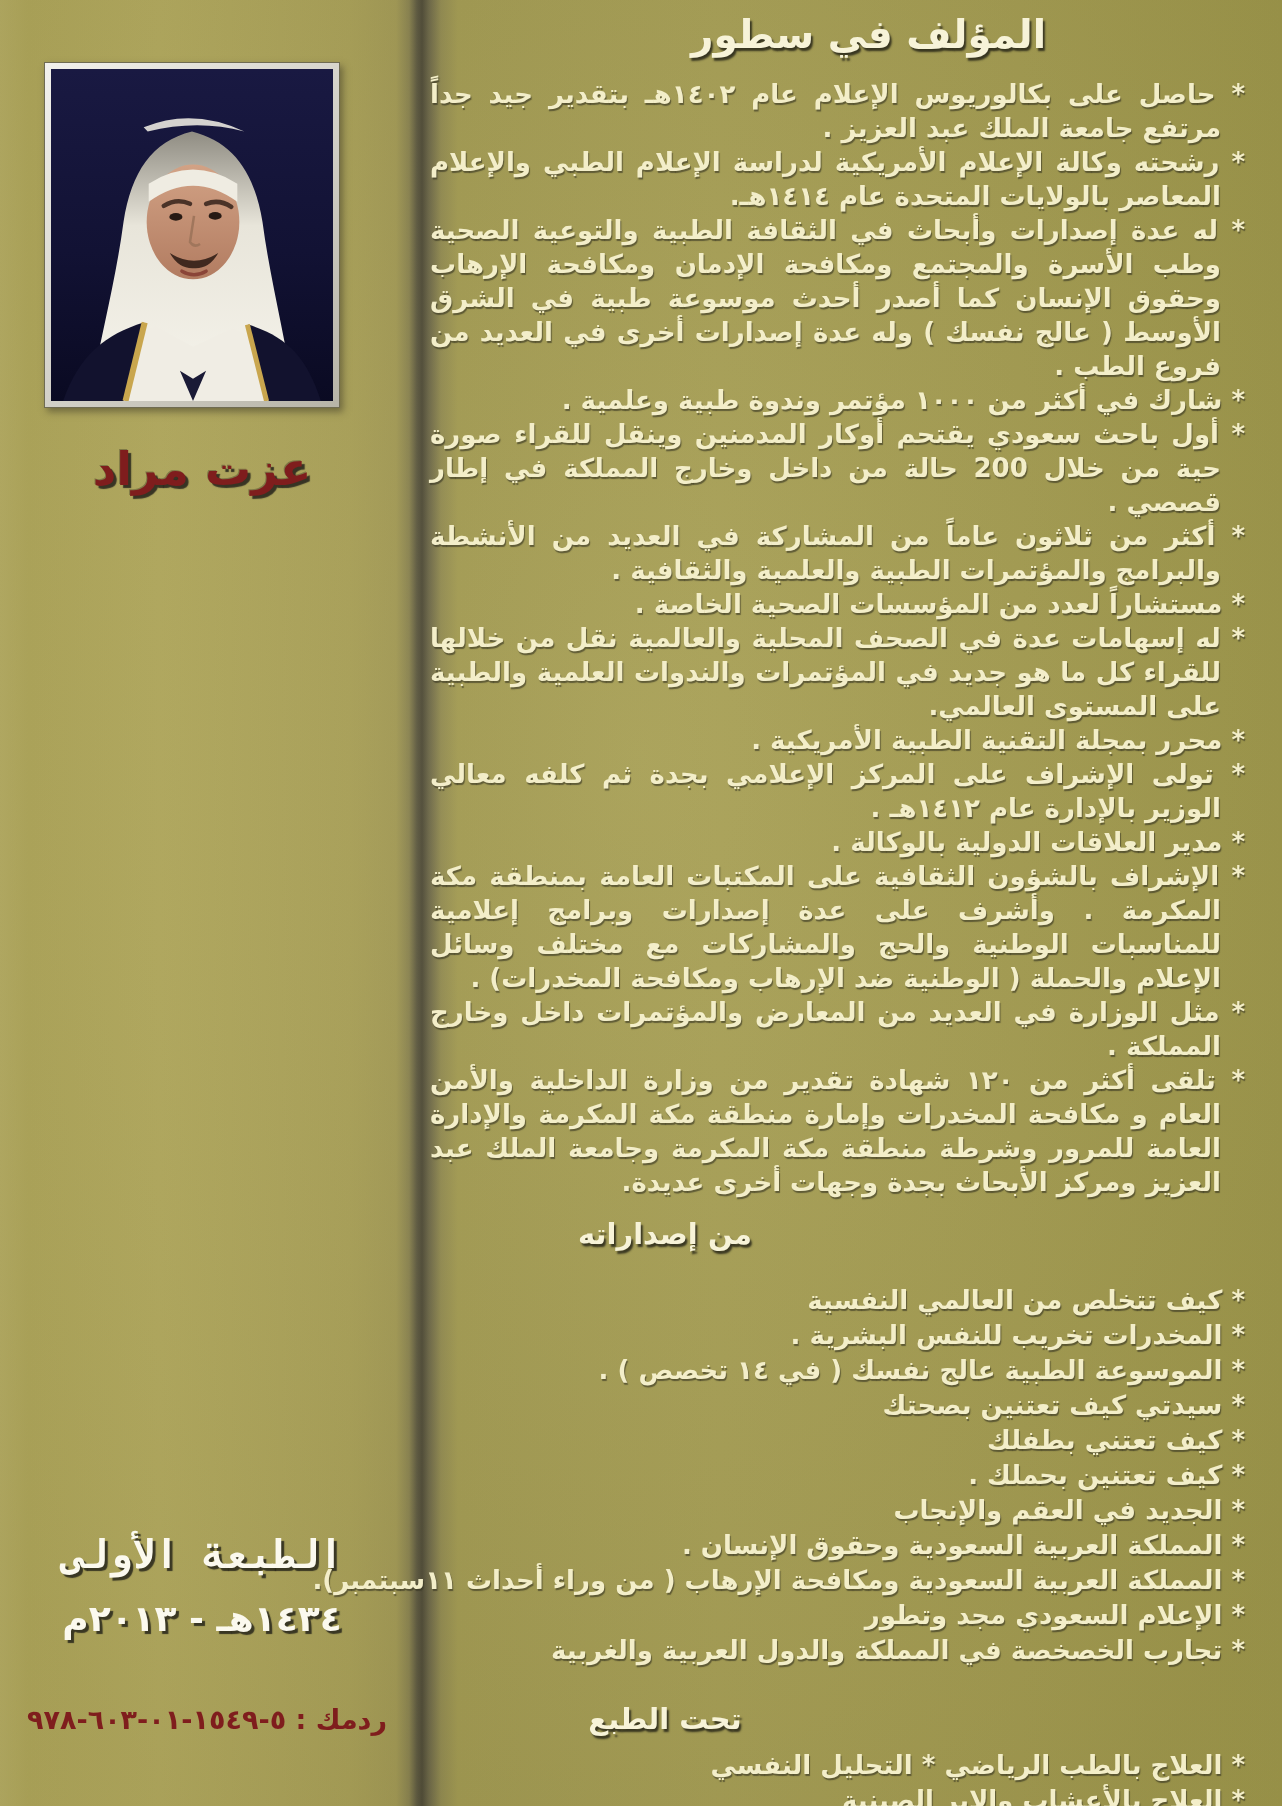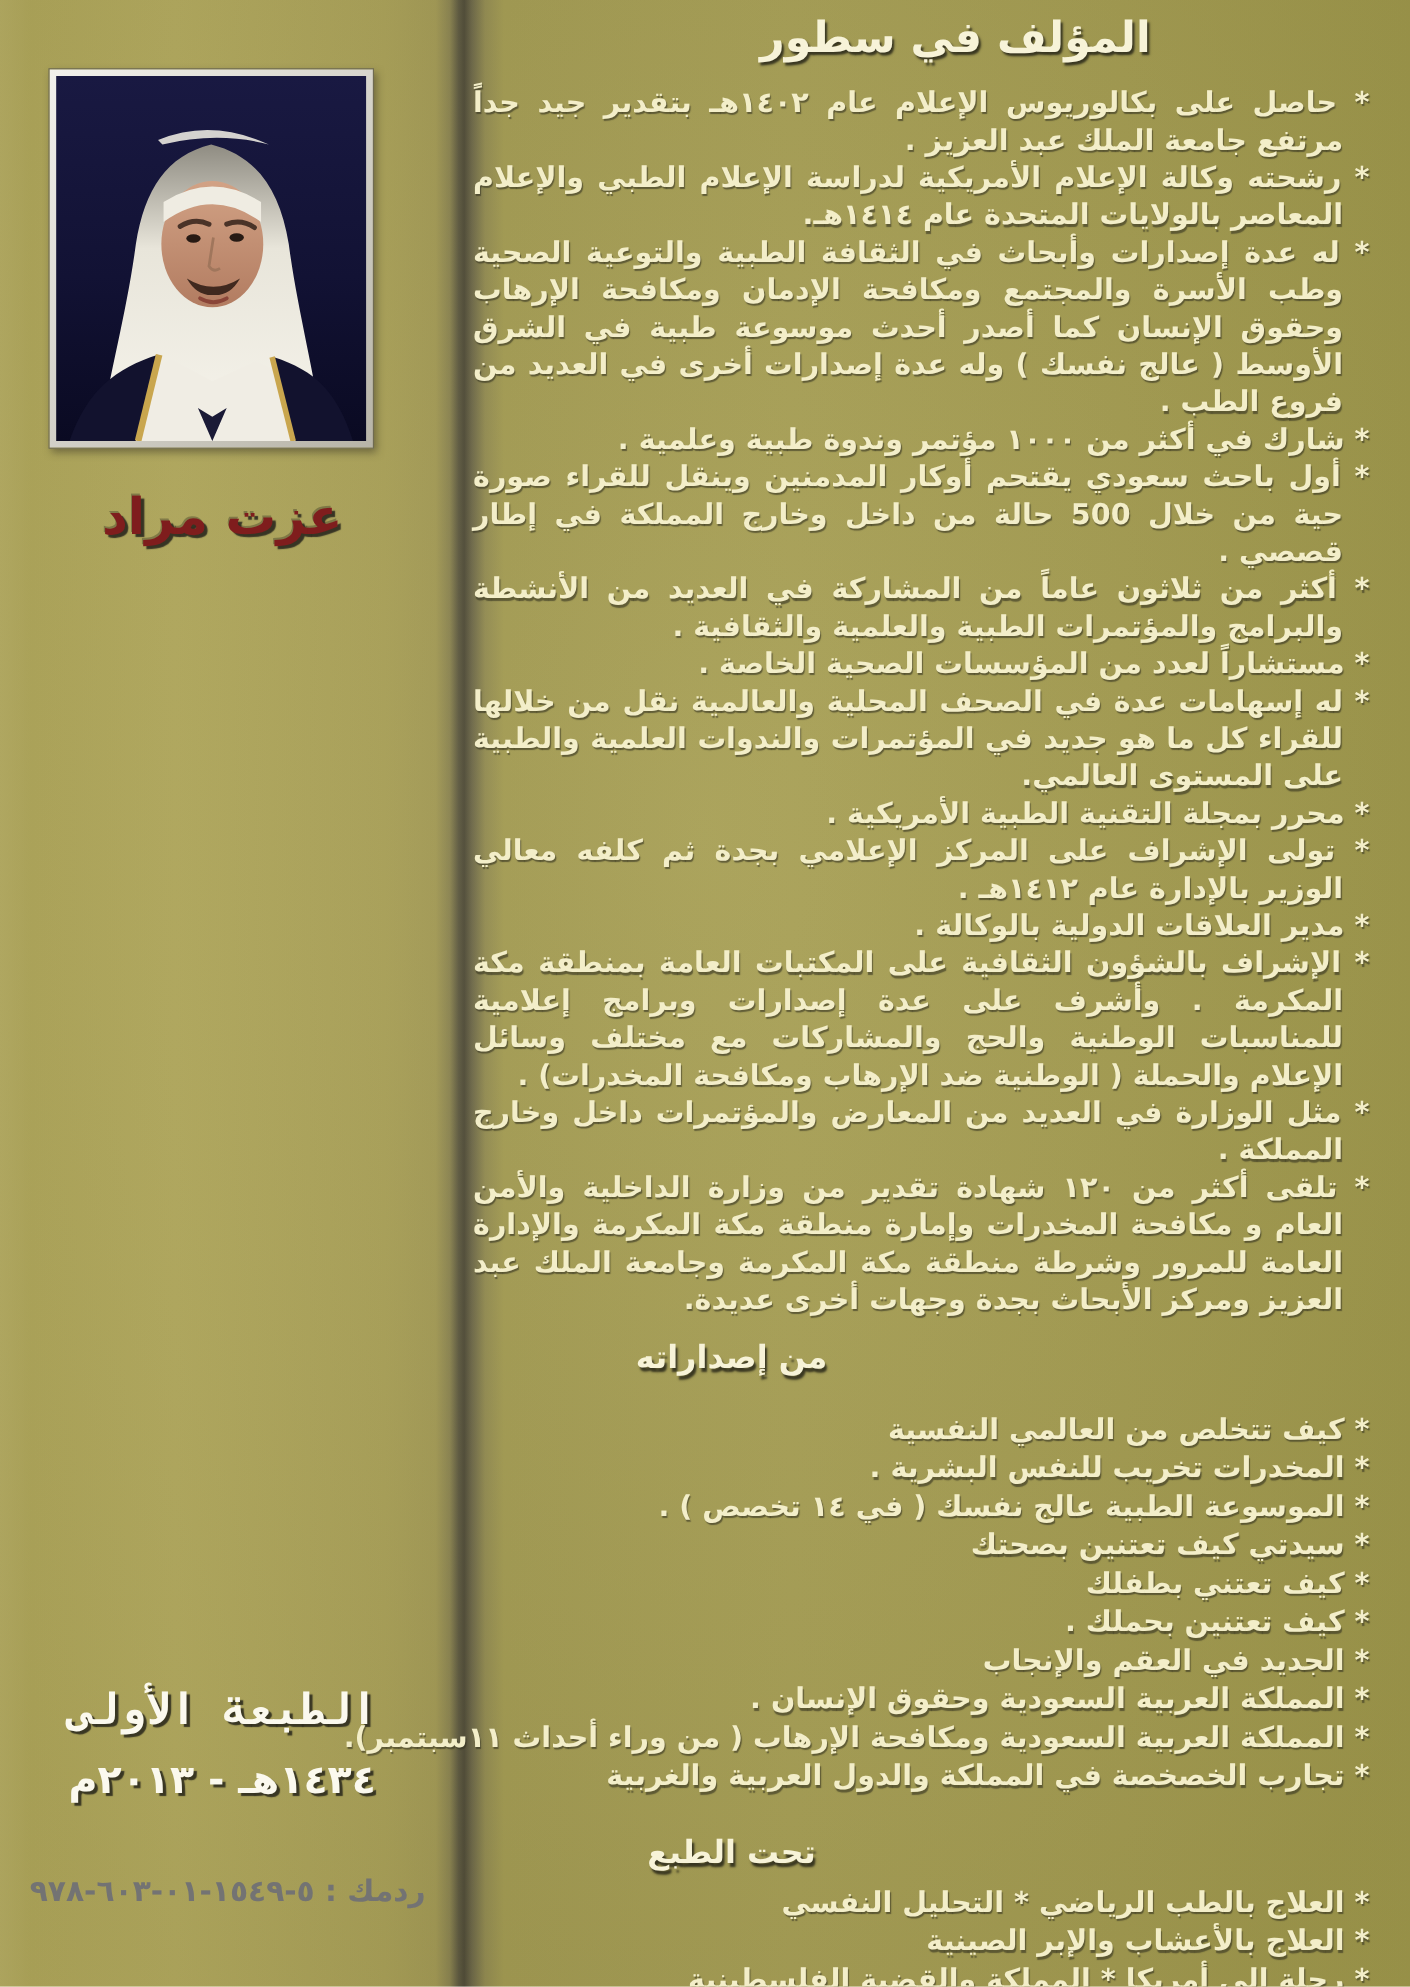--- a/index.html
+++ b/index.html
@@ -33,21 +33,21 @@
     text-shadow:3px 3px 1px rgba(38,36,26,.85);
     font-family:Liberation Mono, monospace;
   }
   .edition2{
     position:absolute;left:0;top:1598px;width:404px;text-align:center;direction:rtl;
     font-size:36px;font-weight:bold;color:#fbf9ee;
     text-shadow:3px 3px 1px rgba(38,36,26,.85);
   }
   .isbn{
     position:absolute;left:0;top:1704px;width:414px;text-align:center;direction:rtl;
-    font-size:27px;font-weight:bold;color:#737373;
+    font-size:27px;font-weight:bold;color:#7f1d1d;
   }
   
   .right-col{
     position:absolute;left:430px;top:0;width:815px;
     direction:rtl;text-align:right;color:#f3eec9;font-weight:bold;
   }
   .right-col h1{
     margin:12px 0 20px;padding-left:62px;text-align:center;
     font-size:39px;color:#f7f3d8;
     text-shadow:2px 3px 2px rgba(38,36,24,.85);
@@ -115,21 +115,21 @@
 <div class="edition2">١٤٣٤هـ - ٢٠١٣م</div>
 <div class="isbn">ردمك : ٥-١٥٤٩-٠١-٦٠٣-٩٧٨</div>
 
 <div class="right-col">
   <h1>المؤلف في سطور</h1>
 
   <p class="b">* حاصل على بكالوريوس الإعلام عام ١٤٠٢هـ بتقدير جيد جداً مرتفع جامعة الملك عبد العزيز .</p>
   <p class="b">* رشحته وكالة الإعلام الأمريكية لدراسة الإعلام الطبي والإعلام المعاصر بالولايات المتحدة عام ١٤١٤هـ.</p>
   <p class="b">* له عدة إصدارات وأبحاث في الثقافة الطبية والتوعية الصحية وطب الأسرة والمجتمع ومكافحة الإدمان ومكافحة الإرهاب وحقوق الإنسان كما أصدر أحدث موسوعة طبية في الشرق الأوسط ( عالج نفسك ) وله عدة إصدارات أخرى في العديد من فروع الطب .</p>
   <p class="b">* شارك في أكثر من ١٠٠٠ مؤتمر وندوة طبية وعلمية .</p>
-  <p class="b">* أول باحث سعودي يقتحم أوكار المدمنين وينقل للقراء صورة حية من خلال 500 حالة من داخل وخارج المملكة في إطار قصصي .</p>
+  <p class="b">* أول باحث سعودي يقتحم أوكار المدمنين وينقل للقراء صورة حية من خلال 200 حالة من داخل وخارج المملكة في إطار قصصي .</p>
   <p class="b">* أكثر من ثلاثون عاماً من المشاركة في العديد من الأنشطة والبرامج والمؤتمرات الطبية والعلمية والثقافية .</p>
   <p class="b">* مستشاراً لعدد من المؤسسات الصحية الخاصة .</p>
   <p class="b">* له إسهامات عدة في الصحف المحلية والعالمية نقل من خلالها للقراء كل ما هو جديد في المؤتمرات والندوات العلمية والطبية على المستوى العالمي.</p>
   <p class="b">* محرر بمجلة التقنية الطبية الأمريكية .</p>
   <p class="b">* تولى الإشراف على المركز الإعلامي بجدة ثم كلفه معالي الوزير بالإدارة عام ١٤١٢هـ .</p>
   <p class="b">* مدير العلاقات الدولية بالوكالة .</p>
   <p class="b">* الإشراف بالشؤون الثقافية على المكتبات العامة بمنطقة مكة المكرمة . وأشرف على عدة إصدارات وبرامج إعلامية للمناسبات الوطنية والحج والمشاركات مع مختلف وسائل الإعلام والحملة ( الوطنية ضد الإرهاب ومكافحة المخدرات) .</p>
   <p class="b">* مثل الوزارة في العديد من المعارض والمؤتمرات داخل وخارج المملكة .</p>
   <p class="b">* تلقى أكثر من ١٢٠ شهادة تقدير من وزارة الداخلية والأمن العام و مكافحة المخدرات وإمارة منطقة مكة المكرمة والإدارة العامة للمرور وشرطة منطقة مكة المكرمة وجامعة الملك عبد العزيز ومركز الأبحاث بجدة وجهات أخرى عديدة.</p>
 
@@ -137,20 +137,21 @@
 
   <p class="pub pa">* كيف تتخلص من العالمي النفسية</p>
   <p class="pub pa">* المخدرات تخريب للنفس البشرية .</p>
   <p class="pub pa">* الموسوعة الطبية عالج نفسك ( في ١٤ تخصص ) .</p>
   <p class="pub pa">* سيدتي كيف تعتنين بصحتك</p>
   <p class="pub pa">* كيف تعتني بطفلك</p>
   <p class="pub pa">* كيف تعتنين بحملك .</p>
   <p class="pub pa">* الجديد في العقم والإنجاب</p>
   <p class="pub pb">* المملكة العربية السعودية وحقوق الإنسان .</p>
   <p class="pub pb">* المملكة العربية السعودية ومكافحة الإرهاب ( من وراء أحداث ١١سبتمبر).</p>
+  <p class="pub pc">* الإعلام السعودي مجد وتطور</p>
   <p class="pub pb">* تجارب الخصخصة في المملكة والدول العربية والغربية</p>
 
   <h2 class="forth">تحت الطبع</h2>
 
   <p class="fp ua">* العلاج بالطب الرياضي * التحليل النفسي</p>
   <p class="fp ua">* العلاج بالأعشاب والإبر الصينية</p>
   <p class="fp ua">* رحلة إلى أمريكا * المملكة والقضية الفلسطينية</p>
 
 </div>
 

